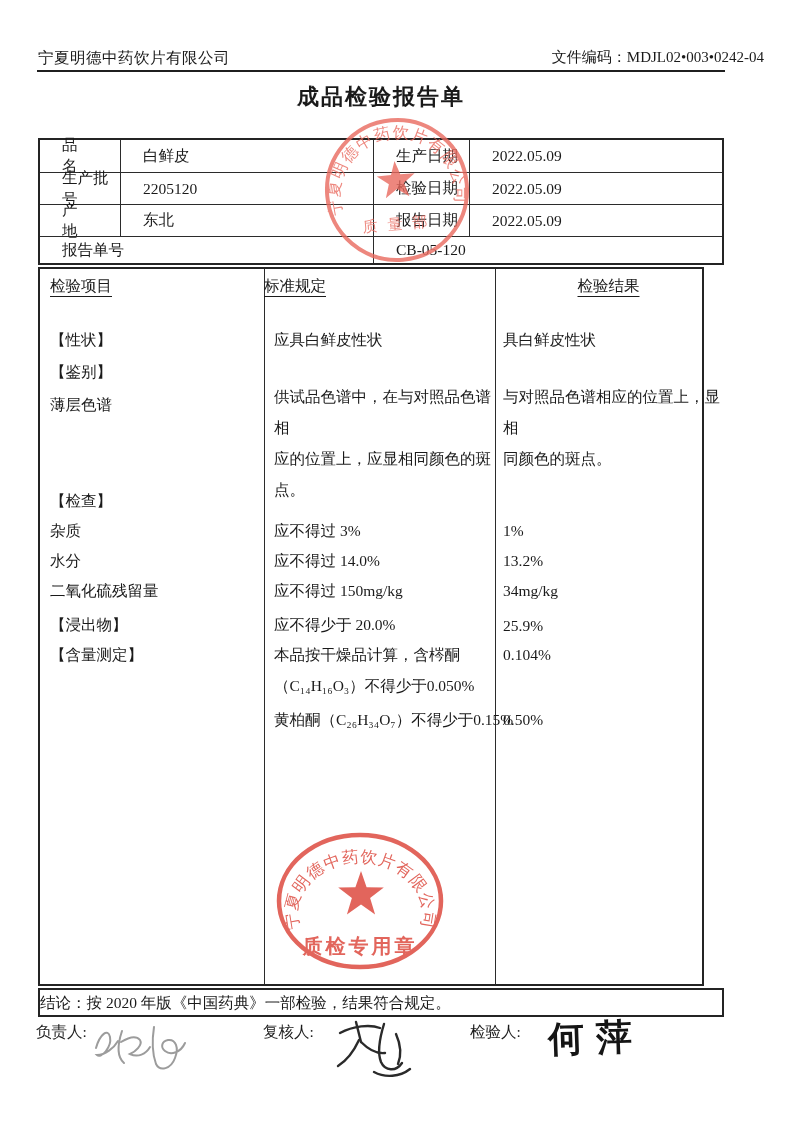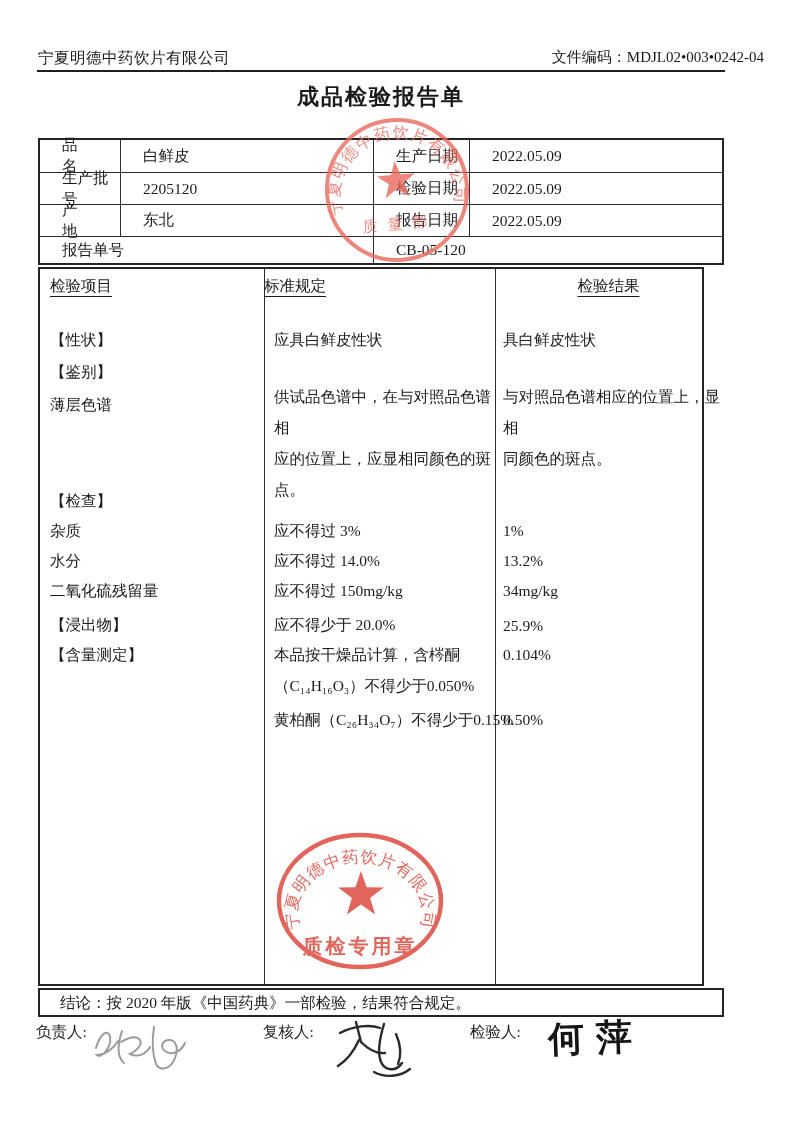--- a/index.html
+++ b/index.html
@@ -24,21 +24,21 @@
   .main{left:38px;top:267px;width:666px;height:719px;box-sizing:border-box;border:2px solid #242424;}
   .main .v{position:absolute;top:0;bottom:0;border-left:1.5px solid #2b2b2b;}
   .v1{left:224px;} .v2{left:455px;}
   .cell{position:absolute;font-size:15.5px;line-height:22px;white-space:nowrap;}
   .c1{left:10px;} .c2{left:234px;} .c3{left:463px;}
   .hd{text-decoration:underline;text-underline-offset:5px;white-space:nowrap;}
   .hc2{left:224px;width:231px;} .hc3{left:455px;width:227px;text-align:center;}
   .ml{white-space:pre-line;line-height:31px;width:218px;}
   
   .concl{left:38px;top:988px;width:686px;height:29px;box-sizing:border-box;border:2px solid #242424;
-         font-size:15.5px;line-height:25px;padding-left:20px;}
+         font-size:15.5px;line-height:25px;padding-left:0;}
   .sig-label{top:1022px;font-size:15.5px;}
   .handname{left:548px;top:1014px;font-size:36px;font-weight:bold;letter-spacing:12px;transform:rotate(-2deg);color:#151515;}
   
   .stamp{pointer-events:none;}
   .stamp-top{left:322px;top:115px;opacity:.8;transform:rotate(-5deg);}
   .stamp-mid{left:275px;top:831px;opacity:.85;}
   .stamp text{font-family:"Liberation Serif","DejaVu Serif",serif;}
   svg{display:block;}
 </style>
 </head>

